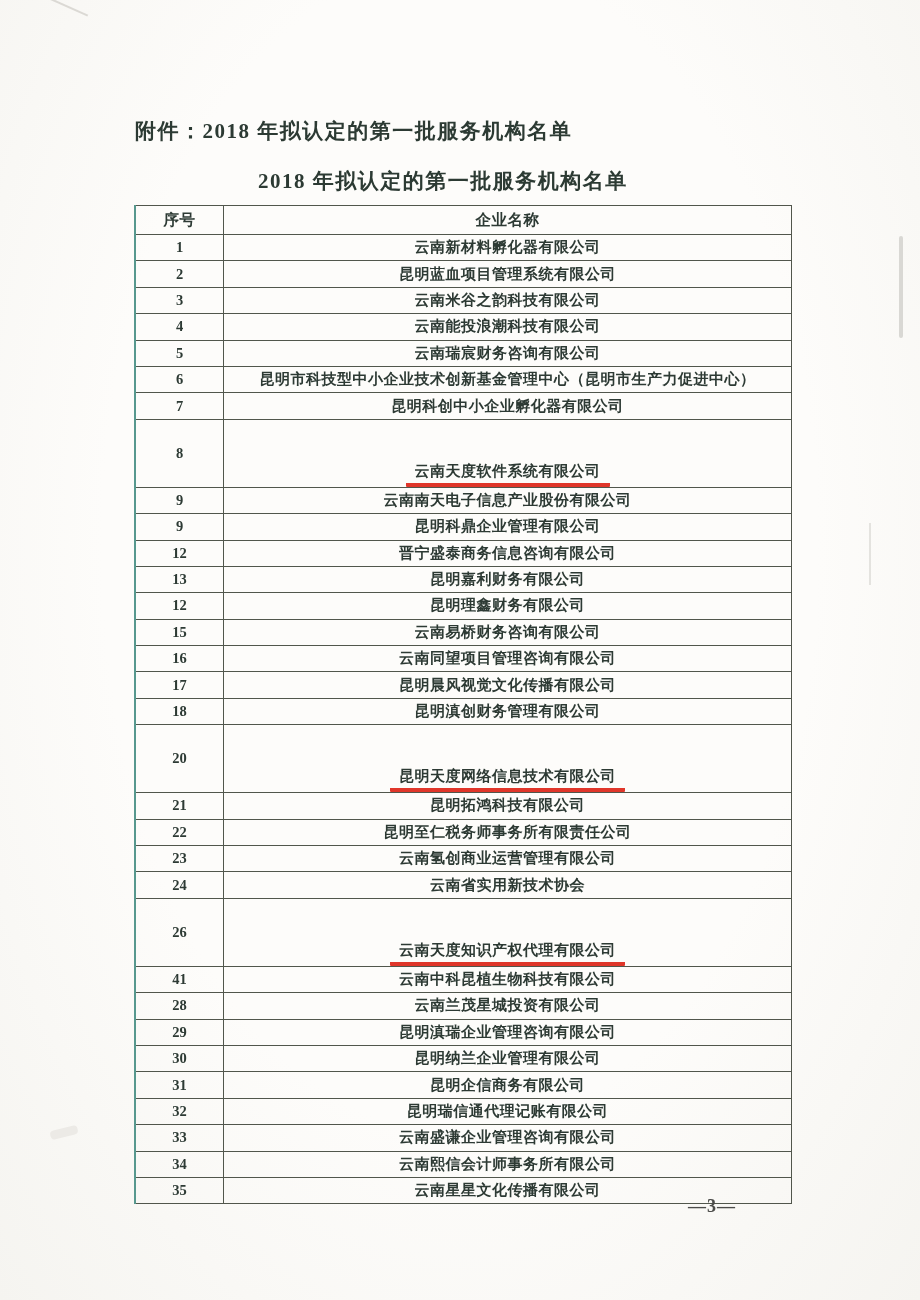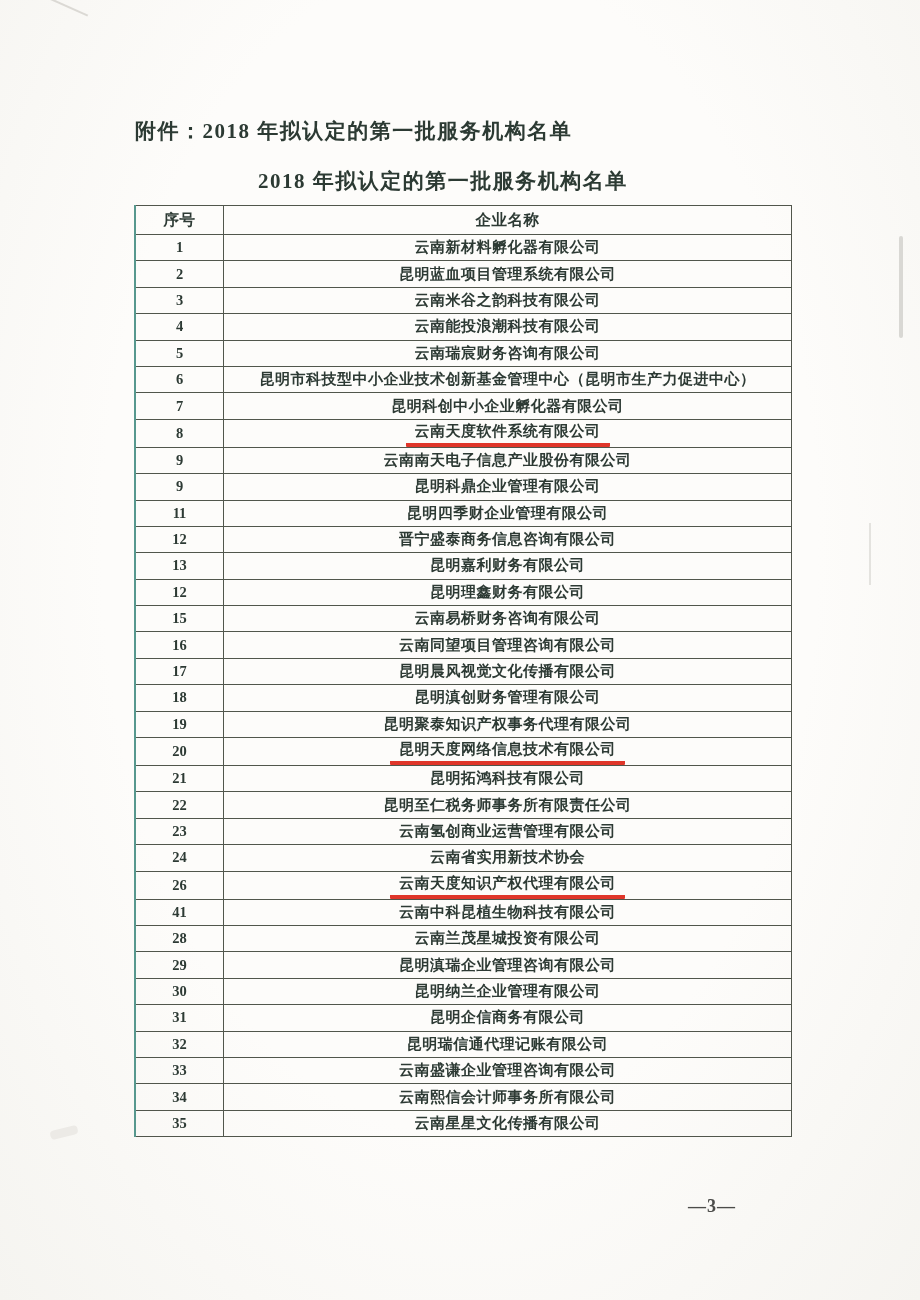--- a/index.html
+++ b/index.html
@@ -55,20 +55,21 @@
   table.roster td:first-child {
     font-weight: bold;
     font-size: 14.5px;
     letter-spacing: 0;
   }
   .red-underline {
     display: inline-block;
     padding: 2px 9px 2px;
     border-bottom: 4px solid #e0362a;
     border-radius: 1px;
+    margin-top: 40px;
   }
   .pageno {
     position: absolute;
     left: 688px;
     top: 1196px;
     font-size: 18px;
     letter-spacing: 1px;
     color: #4c4c4a;
     font-weight: bold;
   }
@@ -129,24 +130,20 @@
         </tr>
         <tr>
           <td class="col-no">9</td>
           <td><span>云南南天电子信息产业股份有限公司</span></td>
         </tr>
         <tr>
           <td class="col-no">9</td>
           <td><span>昆明科鼎企业管理有限公司</span></td>
         </tr>
         <tr>
-          <td class="col-no">11</td>
-          <td><span>昆明四季财企业管理有限公司</span></td>
-        </tr>
-        <tr>
           <td class="col-no">12</td>
           <td><span>晋宁盛泰商务信息咨询有限公司</span></td>
         </tr>
         <tr>
           <td class="col-no">13</td>
           <td><span>昆明嘉利财务有限公司</span></td>
         </tr>
         <tr>
           <td class="col-no">12</td>
           <td><span>昆明理鑫财务有限公司</span></td>
@@ -159,24 +156,20 @@
           <td class="col-no">16</td>
           <td><span>云南同望项目管理咨询有限公司</span></td>
         </tr>
         <tr>
           <td class="col-no">17</td>
           <td><span>昆明晨风视觉文化传播有限公司</span></td>
         </tr>
         <tr>
           <td class="col-no">18</td>
           <td><span>昆明滇创财务管理有限公司</span></td>
-        </tr>
-        <tr>
-          <td class="col-no">19</td>
-          <td><span>昆明聚泰知识产权事务代理有限公司</span></td>
         </tr>
         <tr>
           <td class="col-no">20</td>
           <td><span class="red-underline">昆明天度网络信息技术有限公司</span></td>
         </tr>
         <tr>
           <td class="col-no">21</td>
           <td><span>昆明拓鸿科技有限公司</span></td>
         </tr>
         <tr>

